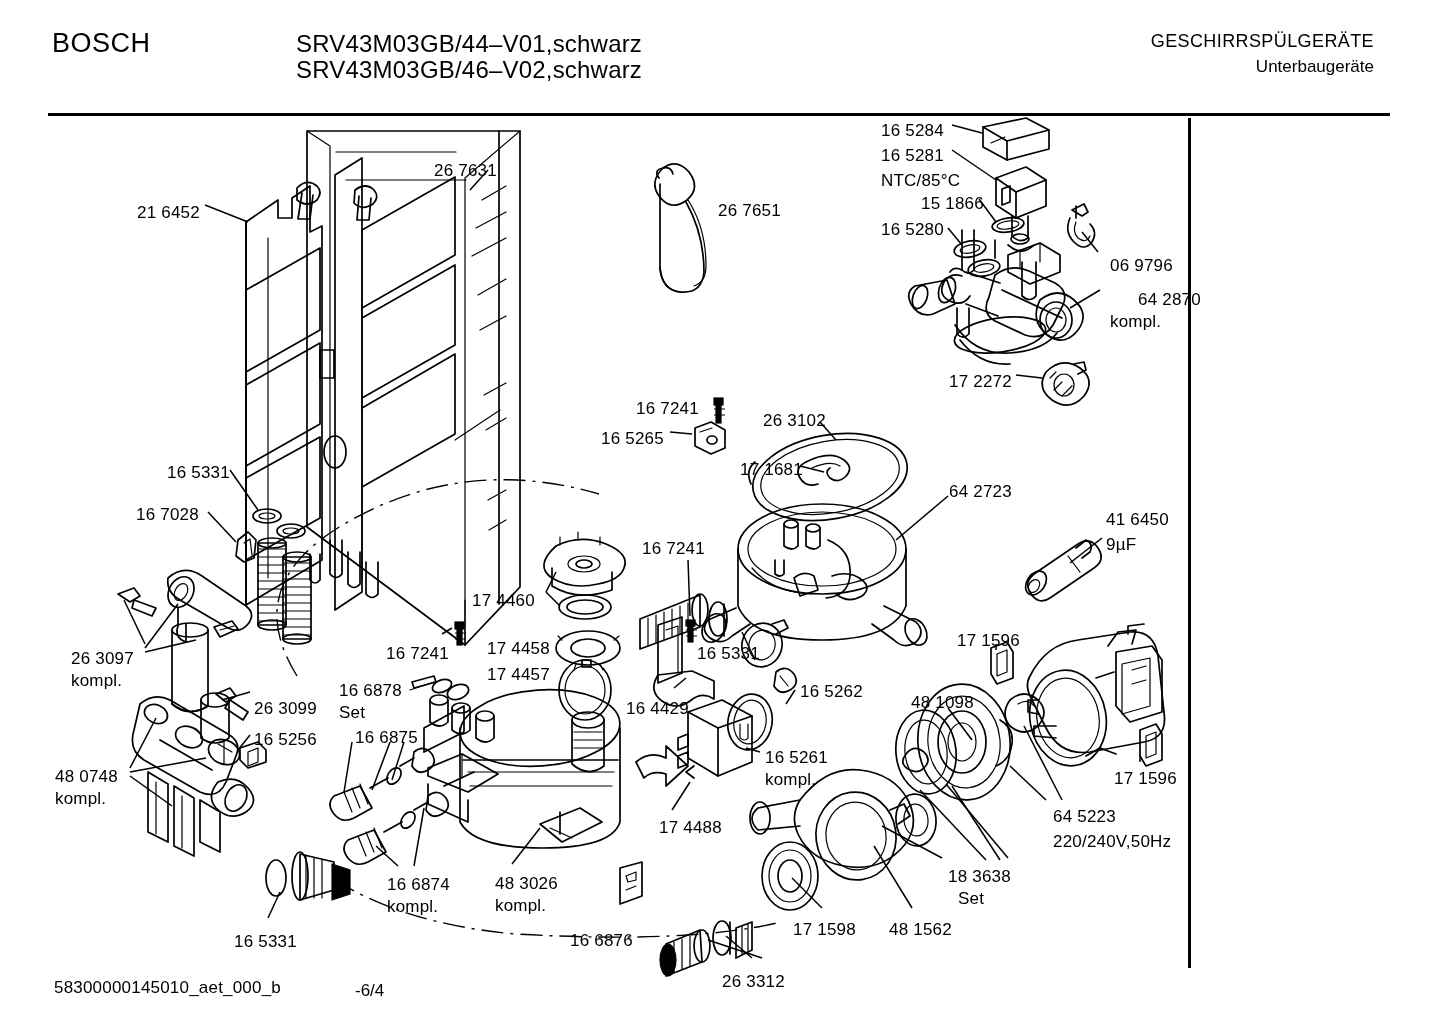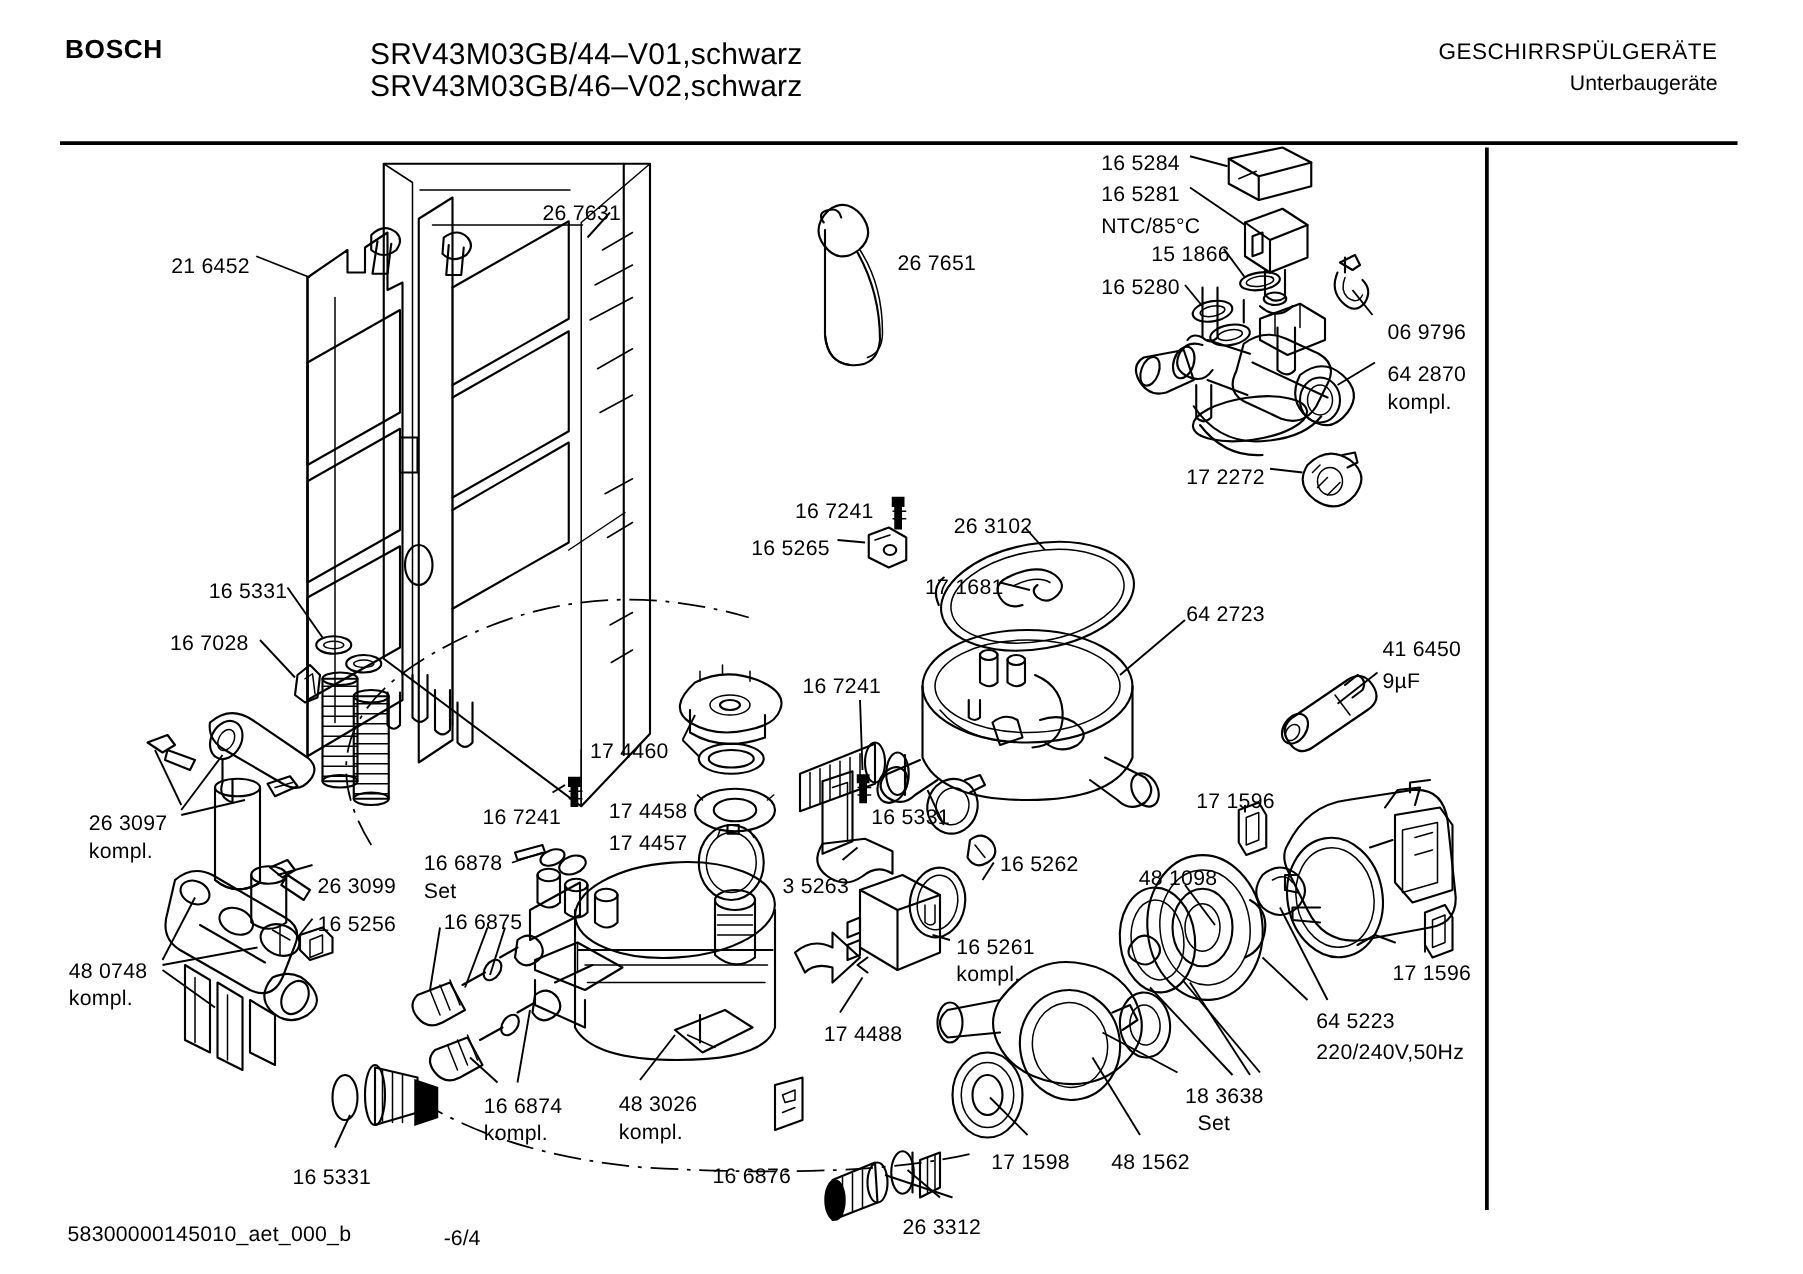--- a/index.html
+++ b/index.html
@@ -13,22 +13,22 @@
     height: 1019px;
     background: #ffffff;
     font-family: "Liberation Sans", sans-serif;
     color: #000000;
     overflow: hidden;
   }
   .brand {
     position: absolute;
     left: 52px;
     top: 28px;
-    font-size: 21px;
-    font-weight: bold;
+    font-size: 27px;
+    font-weight: normal;
     letter-spacing: 0.5px;
     font-family: "Liberation Sans", sans-serif;
   }
   .model-line {
     position: absolute;
     left: 296px;
     font-size: 24px;
     letter-spacing: 0.2px;
     white-space: nowrap;
   }
@@ -625,21 +625,21 @@
   <div id="labels">
       <div class="lbl" style="left: 137px; top: 202px;">21 6452</div>
       <div class="lbl" style="left: 434px; top: 160px;">26 7631</div>
       <div class="lbl" style="left: 718px; top: 200px;">26 7651</div>
       <div class="lbl" style="left: 881px; top: 120px;">16 5284</div>
       <div class="lbl" style="left: 881px; top: 145px;">16 5281</div>
       <div class="lbl" style="left: 881px; top: 170px;">NTC/85°C</div>
       <div class="lbl" style="left: 921px; top: 193px;">15 1866</div>
       <div class="lbl" style="left: 881px; top: 219px;">16 5280</div>
       <div class="lbl" style="left: 1110px; top: 255px;">06 9796</div>
-      <div class="lbl" style="left: 1110px; top: 289px;">64 2870</div>
+      <div class="lbl" style="left: 1138px; top: 289px;">64 2870</div>
       <div class="lbl" style="left: 1110px; top: 311px;">kompl.</div>
       <div class="lbl" style="left: 949px; top: 371px;">17 2272</div>
       <div class="lbl" style="left: 167px; top: 462px;">16 5331</div>
       <div class="lbl" style="left: 136px; top: 504px;">16 7028</div>
       <div class="lbl" style="left: 71px; top: 648px;">26 3097</div>
       <div class="lbl" style="left: 71px; top: 670px;">kompl.</div>
       <div class="lbl" style="left: 254px; top: 698px;">26 3099</div>
       <div class="lbl" style="left: 254px; top: 729px;">16 5256</div>
       <div class="lbl" style="left: 55px; top: 766px;">48 0748</div>
       <div class="lbl" style="left: 55px; top: 788px;">kompl.</div>
@@ -649,21 +649,21 @@
       <div class="lbl" style="left: 740px; top: 459px;">17 1681</div>
       <div class="lbl" style="left: 949px; top: 481px;">64 2723</div>
       <div class="lbl" style="left: 1106px; top: 509px;">41 6450</div>
       <div class="lbl" style="left: 1106px; top: 534px; text-align: center;">9µF</div>
       <div class="lbl" style="left: 642px; top: 538px;">16 7241</div>
       <div class="lbl" style="left: 472px; top: 590px;">17 4460</div>
       <div class="lbl" style="left: 386px; top: 643px;">16 7241</div>
       <div class="lbl" style="left: 487px; top: 638px;">17 4458</div>
       <div class="lbl" style="left: 487px; top: 664px;">17 4457</div>
       <div class="lbl" style="left: 697px; top: 643px;">16 5331</div>
-      <div class="lbl" style="left: 626px; top: 698px;">3 5263</div>
+      <div class="lbl" style="left: 626px; top: 698px;">16 4429</div>
       <div class="lbl" style="left: 800px; top: 681px;">16 5262</div>
       <div class="lbl" style="left: 765px; top: 747px;">16 5261</div>
       <div class="lbl" style="left: 765px; top: 769px;">kompl.</div>
       <div class="lbl" style="left: 957px; top: 630px;">17 1596</div>
       <div class="lbl" style="left: 911px; top: 692px;">48 1098</div>
       <div class="lbl" style="left: 1114px; top: 768px;">17 1596</div>
       <div class="lbl" style="left: 1053px; top: 806px;">64 5223</div>
       <div class="lbl" style="left: 1053px; top: 831px;">220/240V,50Hz</div>
       <div class="lbl" style="left: 339px; top: 680px;">16 6878</div>
       <div class="lbl" style="left: 339px; top: 702px;">Set</div>

